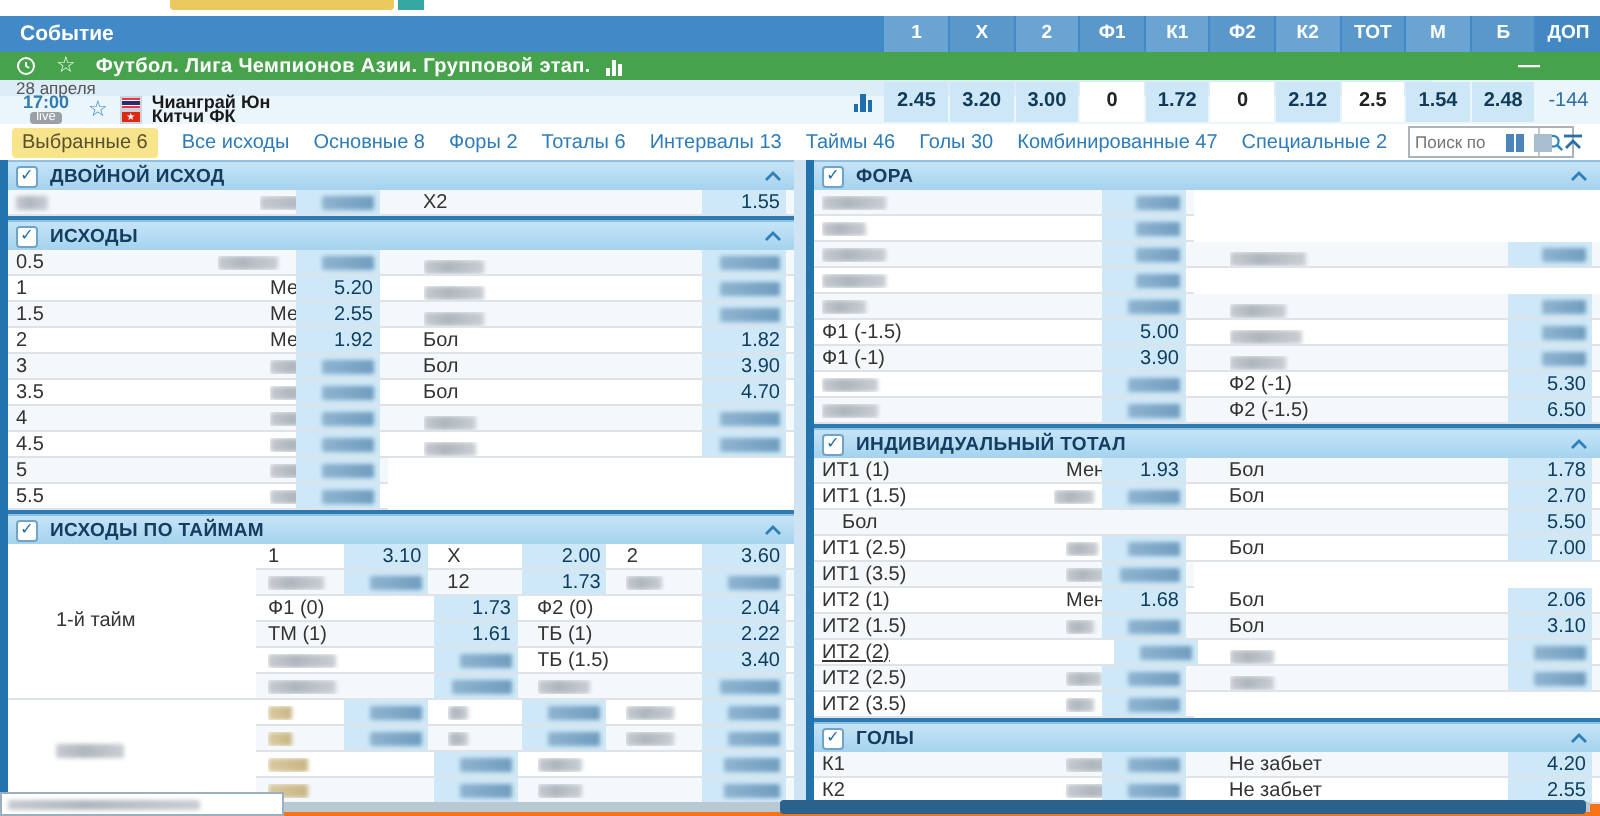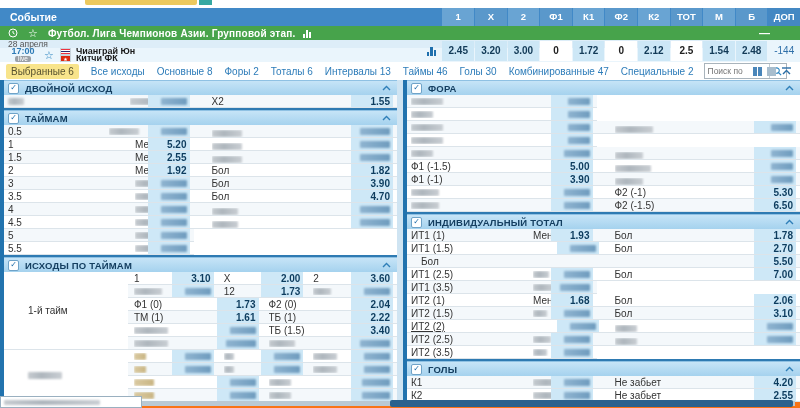--- a/index.html
+++ b/index.html
@@ -76,21 +76,21 @@
 
   .row{display:flex;height:13px;align-items:stretch;}
   .row:nth-child(even) .half:not(.empty){background:#f4f8fb;}
   .half{flex:1;display:flex;align-items:center;border-bottom:1px solid #dce4ea;padding:0 4px 0 8px;min-width:0;}
   .half.r{padding-left:18px;align-items:flex-end;}
   .half.empty{border-bottom:none;background:#fff;}
   .param{flex:none;color:#333;font-size:10px;}
   .lblarea{flex:1;display:flex;align-items:center;min-width:0;color:#333;font-size:10px;white-space:nowrap;overflow:hidden;}
   .valslot{flex:none;width:42px;height:12px;display:flex;align-items:center;justify-content:flex-end;}
   .valslot.on{background:#cee8f7;}
-  .vtxt{font-weight:bold;color:#0d3c5e;padding-right:3px;font-size:10px;}
+  .vtxt{font-weight:normal;color:#0d3c5e;padding-right:3px;font-size:10px;}
   .blur{height:7px;border-radius:1px;background:linear-gradient(90deg,#c6cbd0,#aeb6bd 40%,#c9ced3);filter:blur(1px);flex:none;}
   .blur.tan{background:linear-gradient(90deg,#dacaa2,#c9b583);}
   .blur.dark{background:linear-gradient(90deg,#8fb4d0,#6f9cbe);margin-right:3px;}
 
   .group{display:flex;}
   .grplabel{width:128px;flex:none;display:flex;align-items:center;padding-left:28px;border-bottom:1px solid #dce4ea;font-size:10px;color:#333;box-sizing:border-box;}
   .grprows{flex:1;min-width:0;}
   .prow{display:flex;height:13px;}
   .prow:nth-child(even) .pair{background:#f4f8fb;}
   .pair{flex:1;display:flex;align-items:center;border-bottom:1px solid #dce4ea;padding:0 4px 0 6px;min-width:0;}
@@ -253,21 +253,21 @@
               <div class="lblarea">Х2</div>
               <div class="valslot on">
                 <span class="vtxt">1.55</span>
               </div>
             </div>
           </div>
         </section>
         <section class="sec">
           <div class="shead">
             <span class="cbx">✓</span>
-            <span class="title">ТАЙМАМ</span>
+            <span class="title">ИСХОДЫ</span>
             <span class="chev">
               <svg width="9" height="6" viewBox="0 0 9 6">
                 <path d="M1 5 L4.5 1.5 L8 5" stroke="#2f7fb8" stroke-width="1.4" fill="none"></path>
               </svg>
             </span>
           </div>
           <div class="row">
             <div class="half l">
               <div class="param" style="width: 101px;">0.5</div>
               <div class="lblarea">
@@ -816,21 +816,21 @@
             </div>
             <div class="half r">
               <div class="lblarea">Бол</div>
               <div class="valslot on">
                 <span class="vtxt">1.78</span>
               </div>
             </div>
           </div>
           <div class="row">
             <div class="half l">
-              <div class="param" style="width: 146px;">ИТ1 (1.5)</div>
+              <div class="param" style="width: 116px;">ИТ1 (1.5)</div>
               <div class="lblarea">
                 <div class="blur" style="width: 20px;"></div>
               </div>
               <div class="valslot on">
                 <div class="blur dark" style="width: 26px;"></div>
               </div>
             </div>
             <div class="half r">
               <div class="lblarea">Бол</div>
               <div class="valslot on">

